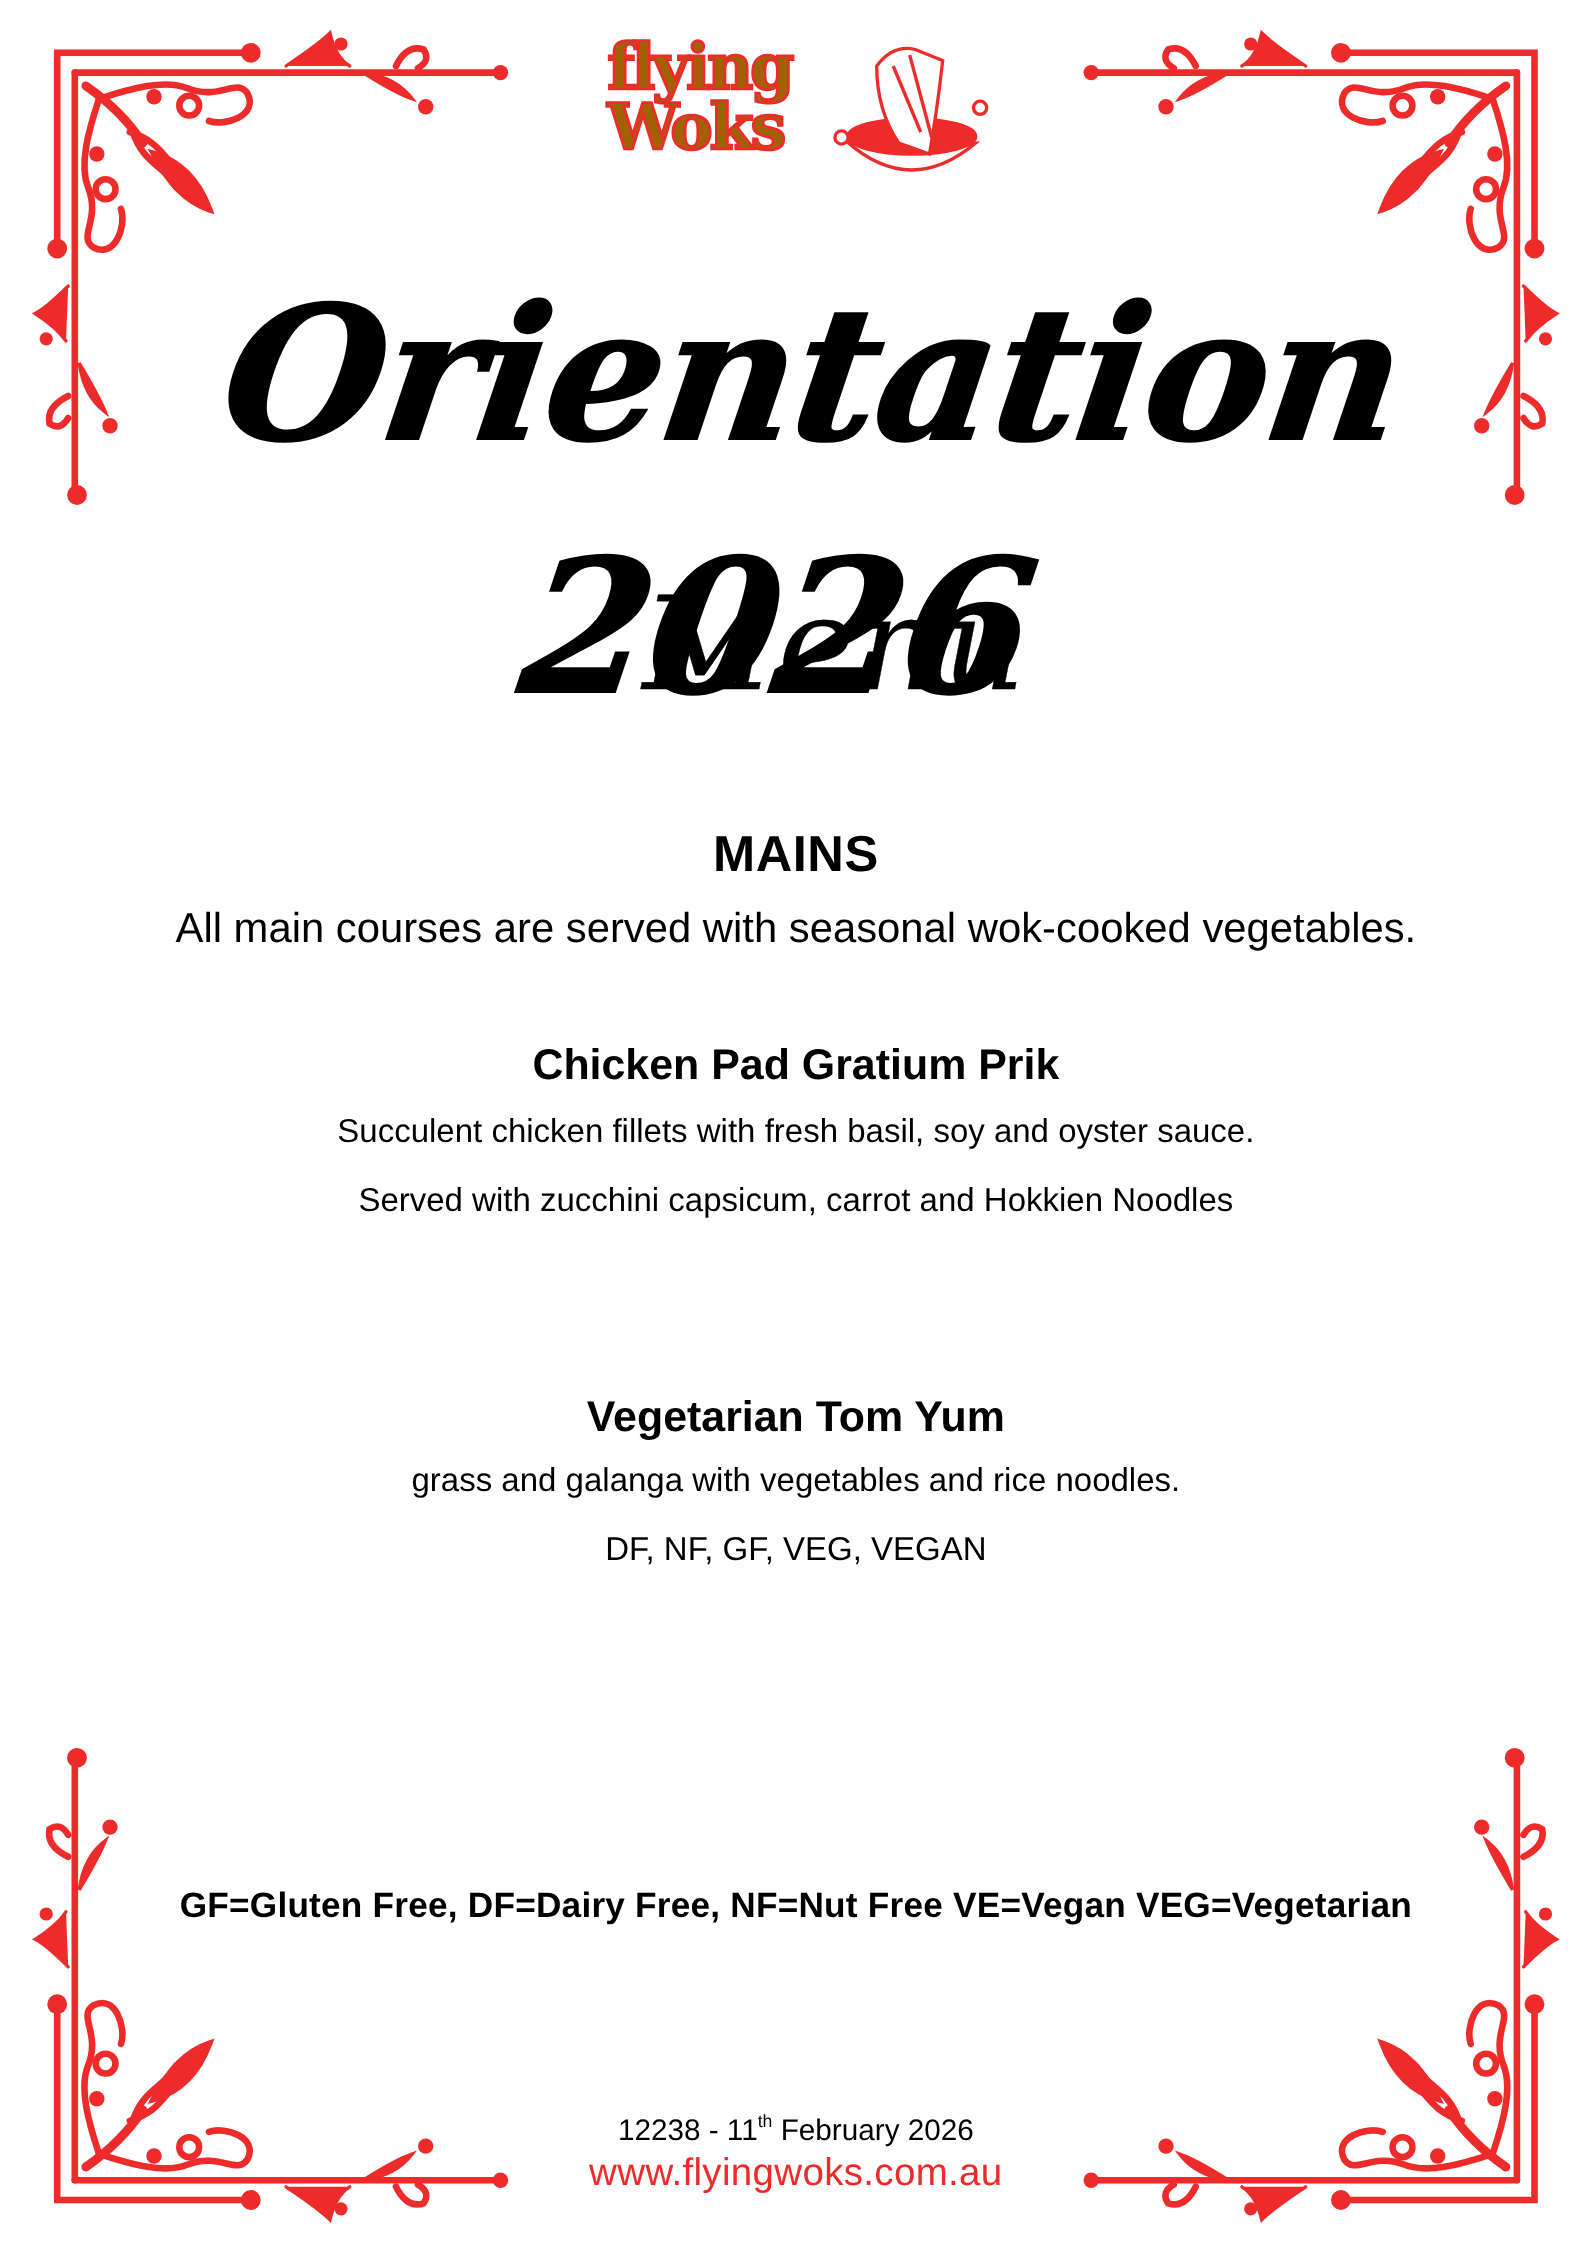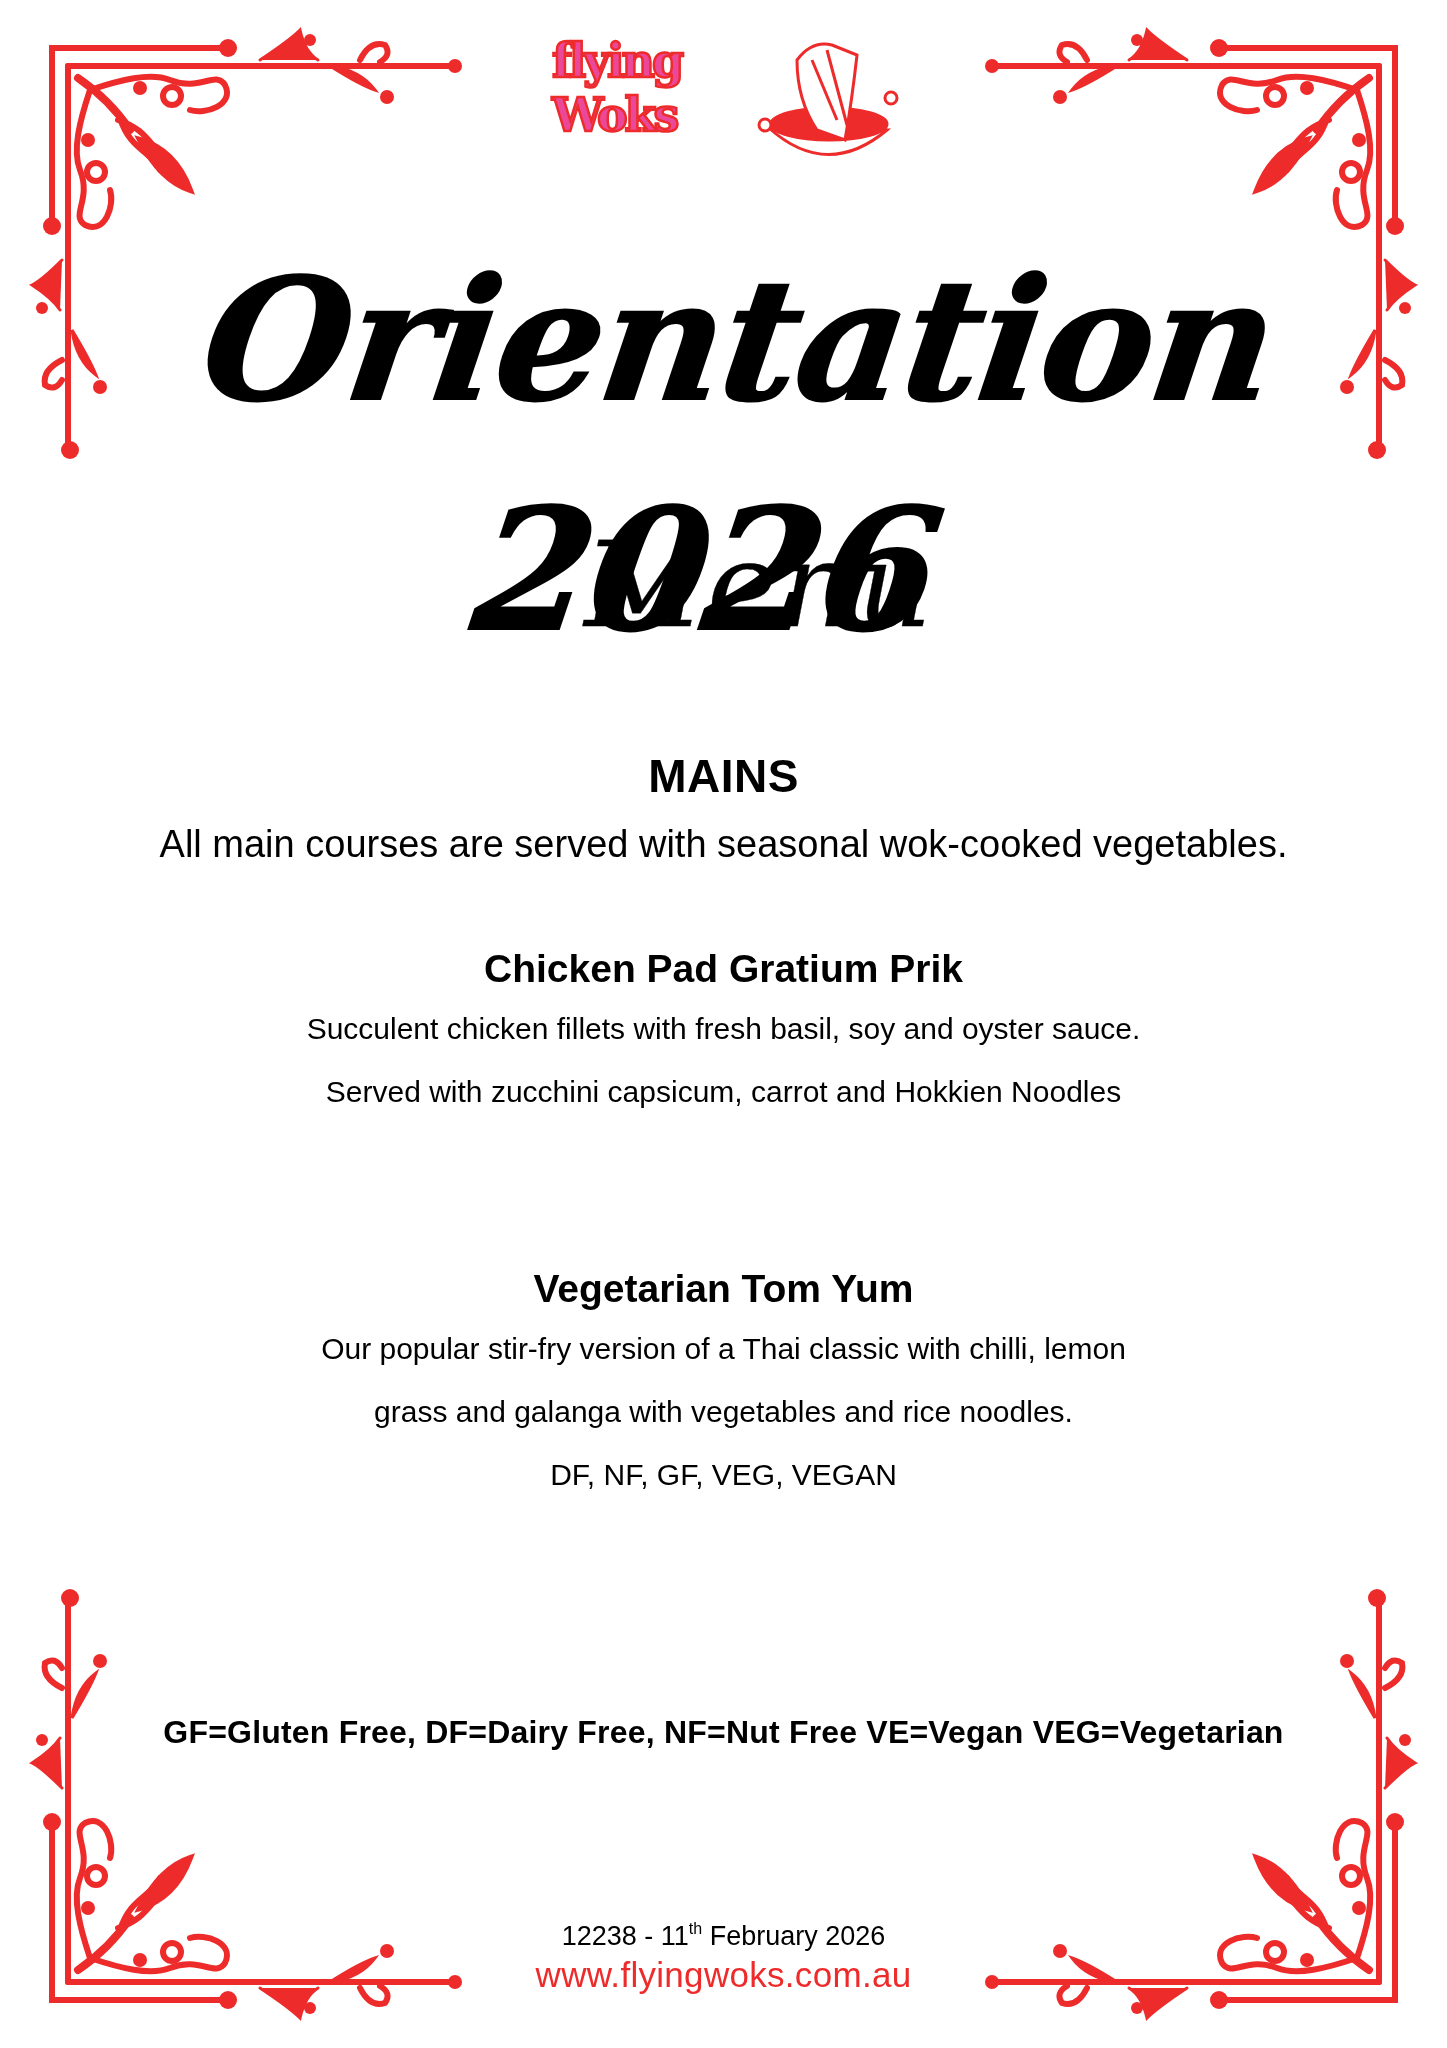--- a/index.html
+++ b/index.html
@@ -3,22 +3,22 @@
 <meta charset="utf-8">
 <style>
   html, body { margin: 0; padding: 0; background: #ffffff; }
   body { width: 1447px; height: 2048px; position: relative; overflow: hidden;
          font-family: "Liberation Sans", "DejaVu Sans", sans-serif; color: #000; }
   .abs { position: absolute; }
   .center { left: 0; width: 1447px; text-align: center; }
   .frame svg { position: absolute; overflow: visible; }
   #logo { left: 552px; top: 30px; width: 345px; height: 145px; }
   .logo-text { position: absolute; left: 0; top: 4px; width: 200px;
-    font-family: "DejaVu Serif", serif; font-weight: bold; color: #ec4899;
-    -webkit-text-stroke: 2.5px #ee2b2b; font-size: 46px; line-height: 54px; letter-spacing: -3px; }
+    font-family: "DejaVu Serif", serif; font-weight: bold; color: #a16207;
+    -webkit-text-stroke: 2.5px #ee2b2b; font-size: 58px; line-height: 54px; letter-spacing: -3px; }
   .title { top: 225px; font-family: "DejaVu Serif", serif; font-style: italic; font-weight: bold;
     font-size: 168px; line-height: 230px; letter-spacing: -2px; transform: skewX(-8deg);
     -webkit-text-stroke: 2px #000; }
   .menu-script { top: 510px; font-family: "DejaVu Serif", serif; font-style: italic;
     font-size: 118px; line-height: 150px; font-weight: normal; letter-spacing: 2px; padding-left: 36px;
     -webkit-text-stroke: 0.3px #000; }
   .section-title { top: 748px; font-size: 46px; font-weight: bold; line-height: 56px; letter-spacing: 0.5px; }
   .section-sub { top: 820px; font-size: 38px; line-height: 48px; }
   .dish-name { font-size: 39px; font-weight: bold; line-height: 50px; }
   .dish-line { font-size: 30px; line-height: 63px; }
@@ -105,21 +105,20 @@
 <div class="abs center section-sub">All main courses are served with seasonal wok-cooked vegetables.</div>
 
 <div class="abs center" style="top:944px;">
   <div class="dish-name">Chicken Pad Gratium Prik</div>
   <div class="dish-line" style="margin-top:3px;">Succulent chicken fillets with fresh basil, soy and oyster sauce.</div>
   <div class="dish-line">Served with zucchini capsicum, carrot and Hokkien Noodles</div>
 </div>
 
 <div class="abs center" style="top:1264px;">
   <div class="dish-name">Vegetarian Tom Yum</div>
-  <div class="dish-line" style="margin-top:3px;">Our popular stir-fry version of a Thai classic with chilli, lemon</div>
   <div class="dish-line">grass and galanga with vegetables and rice noodles.</div>
   <div class="dish-line">DF, NF, GF, VEG, VEGAN</div>
 </div>
 
 <div class="abs center legend">GF=Gluten Free, DF=Dairy Free, NF=Nut Free VE=Vegan VEG=Vegetarian</div>
 
 <div class="abs center date">
   <span>12238 - 11</span><sup>th</sup><span style="white-space:pre;"> February 2026</span>
 </div>
 <div class="abs center url">www.flyingwoks.com.au</div>

